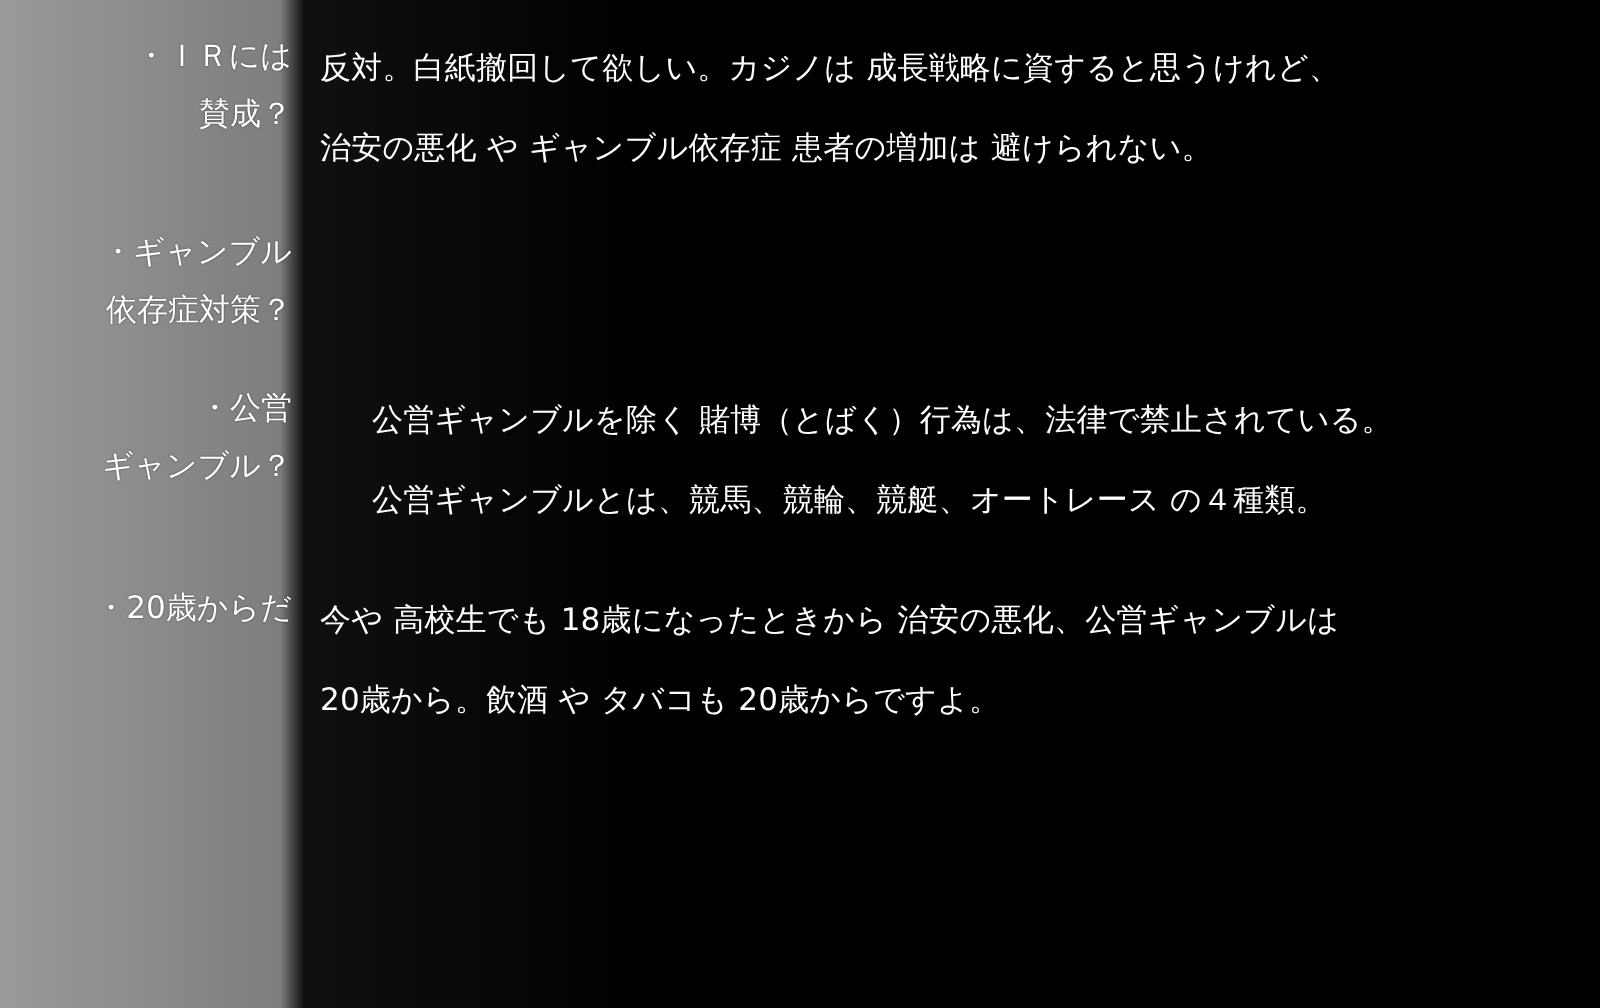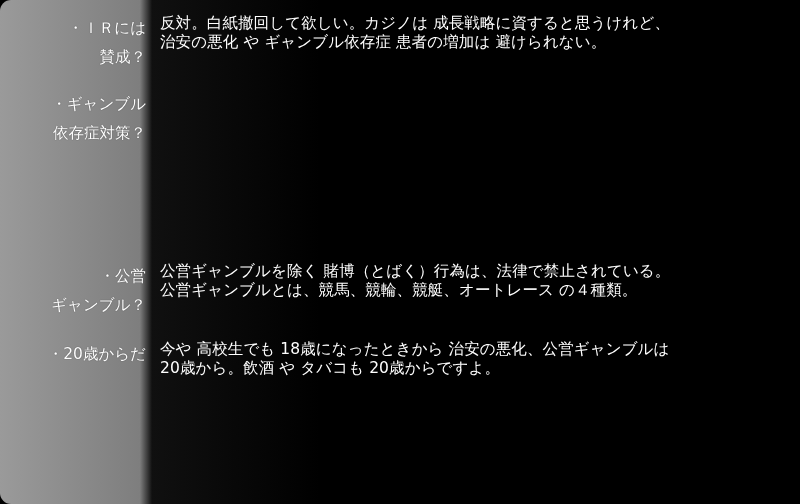--- a/index.html
+++ b/index.html
@@ -13,21 +13,20 @@
     overflow: hidden;
     font-family: "DejaVu Sans", "Liberation Sans", sans-serif;
   }
   .page {
     position: relative;
     width: 800px;
     height: 504px;
     background: linear-gradient(to right, #9a9a9a 0%, #7e7e7e 17.5%, #101010 19%, #000000 40%, #000000 100%);
     box-sizing: border-box;
     padding: 12px 0 0 0;
-    border-radius: 11px;
   }
   .rows {
     display: flex;
     flex-direction: column;
   }
   .row {
     display: flex;
     align-items: flex-start;
   }
   .label-col {
@@ -42,28 +41,28 @@
     white-space: pre-line;
     font-weight: 500;
     text-shadow: 0 0 1px rgba(0,0,0,0.6);
   }
   .body-col {
     flex: 1 1 auto;
     box-sizing: border-box;
     padding-left: 8px;
     color: #ffffff;
     font-size: 15.5px;
-    line-height: 19px;
+    line-height: 40px;
     white-space: pre-line;
     font-weight: 500;
     letter-spacing: 0.1px;
   }
   .r0 { margin-top: 2px; }
-  .r1 { margin-top: 18px; flex-direction: column; }
-  .r2 { margin-top: 20px; }
+  .r1 { margin-top: 18px; }
+  .r2 { margin-top: 20px; gap: 26px; }
   .r3 { margin-top: 20px; }
   .r4 { margin-top: 22px; }
 </style>
 </head>
 <body>
 
 <div class="page">
   <div class="rows">
 
     <div class="row r0">

